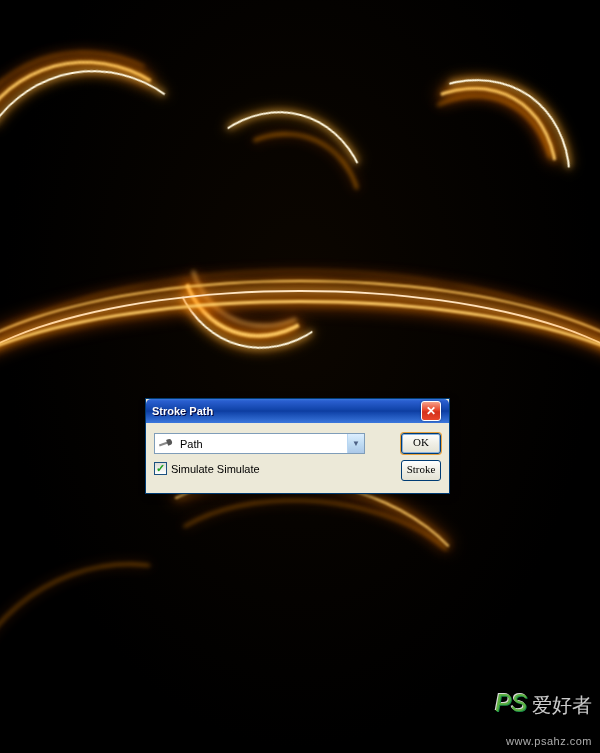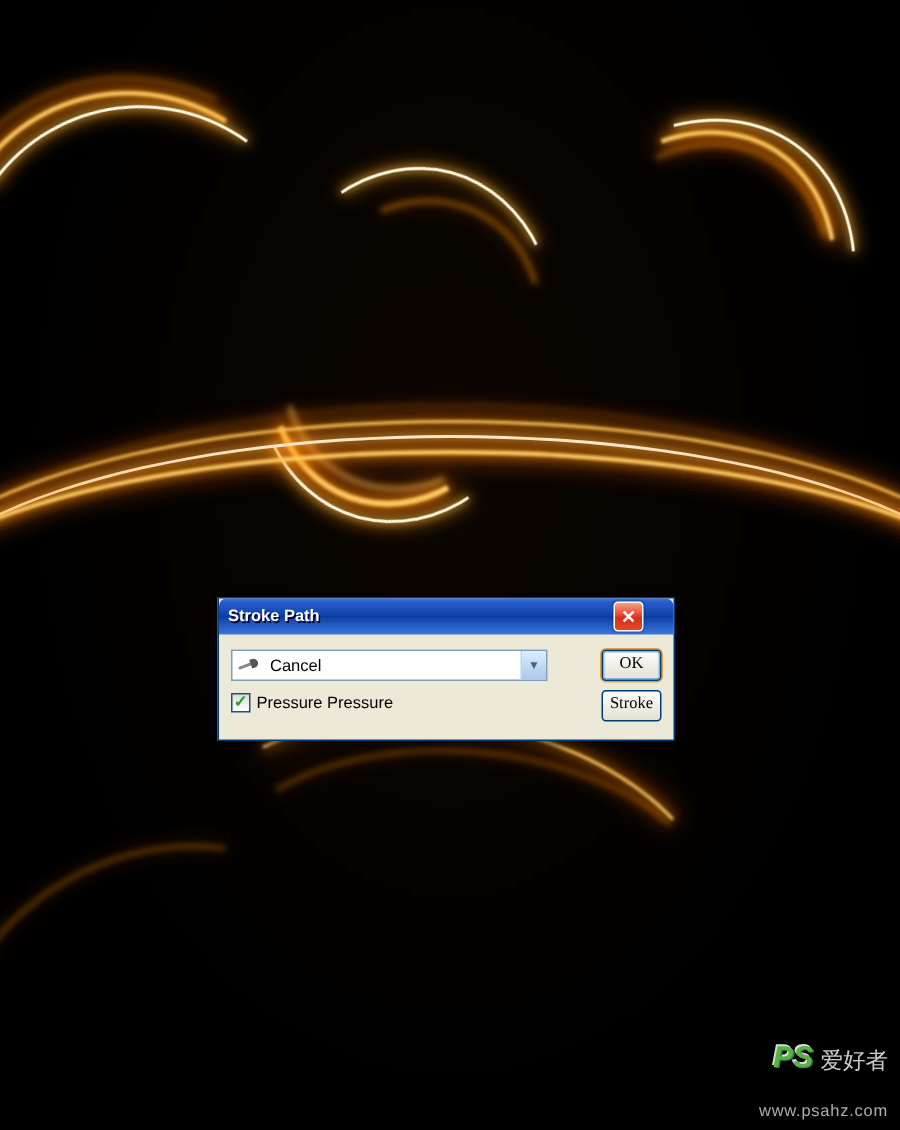--- a/index.html
+++ b/index.html
@@ -62,31 +62,31 @@
     position: absolute;
     right: 8px;
     bottom: 6px;
     font-family: Arial, sans-serif;
     color: #fff;
     text-align: right;
     opacity: 0.85;
     line-height: 1;
   }
   .watermark .ps {
-    font-size: 20px;
-    font-weight: bold;
+    font-size: 24px;
+    font-weight: normal;
     font-style: italic;
     color: #6fcf4f;
     text-shadow: 1px 1px 0 #2a5, -1px -1px 0 #fff;
     display: inline-block;
     vertical-align: bottom;
     margin-left: 17px;
   }
   .watermark .cn {
-    font-size: 15px;
+    font-size: 20px;
     color: #eee;
     display: inline-block;
     vertical-align: bottom;
     margin-left: 2px;
   }
   .watermark .url {
     font-size: 11px;
     color: #ccc;
     letter-spacing: 0.5px;
     margin-top: 21px;
@@ -102,21 +102,21 @@
     border: 1px solid #003c74;
     box-shadow: 2px 2px 6px rgba(0,0,0,0.5);
     font-size: 11px;
   }
   .titlebar {
     height: 24px;
     background: linear-gradient(to bottom, #3b77dd 0%, #2a5fd0 8%, #1144aa 45%, #0d3c9e 50%, #1144aa 55%, #3b77dd 100%);
     color: #fff;
     display: flex;
     align-items: center;
-    padding: 0 20px 0 6px;
+    padding: 0 8px 0 6px;
     font-weight: bold;
     border-radius: 5px 5px 0 0;
   }
   .titlebar .title { flex: 1; text-shadow: 1px 1px 0 #003; }
   .close-btn {
     width: 20px;
     height: 20px;
     background: linear-gradient(to bottom, #f5a089 0%, #e8462b 45%, #d4301c 55%, #e8462b 100%);
     border: 1px solid #fff;
     border-radius: 3px;
@@ -252,26 +252,26 @@
   <div class="titlebar">
     <span class="title">Stroke Path</span>
     <div class="close-btn">
       <span>✕</span>
     </div>
   </div>
   <div class="dlg-body">
     <div class="left-col">
       <div class="combo">
         <span class="brush-icon"></span>
-        <span class="combo-text">Cancel</span>
+        <span class="combo-text">Path</span>
         <span class="combo-arrow">▼</span>
       </div>
       <div class="chk-row">
         <div class="chk">✓</div>
-        <span>Pressure Pressure</span>
+        <span>Simulate Simulate</span>
       </div>
     </div>
     <div class="right-col">
       <div class="btn default">
         <span>OK</span>
       </div>
       <div class="btn">
         <span>Stroke</span>
       </div>
     </div>

